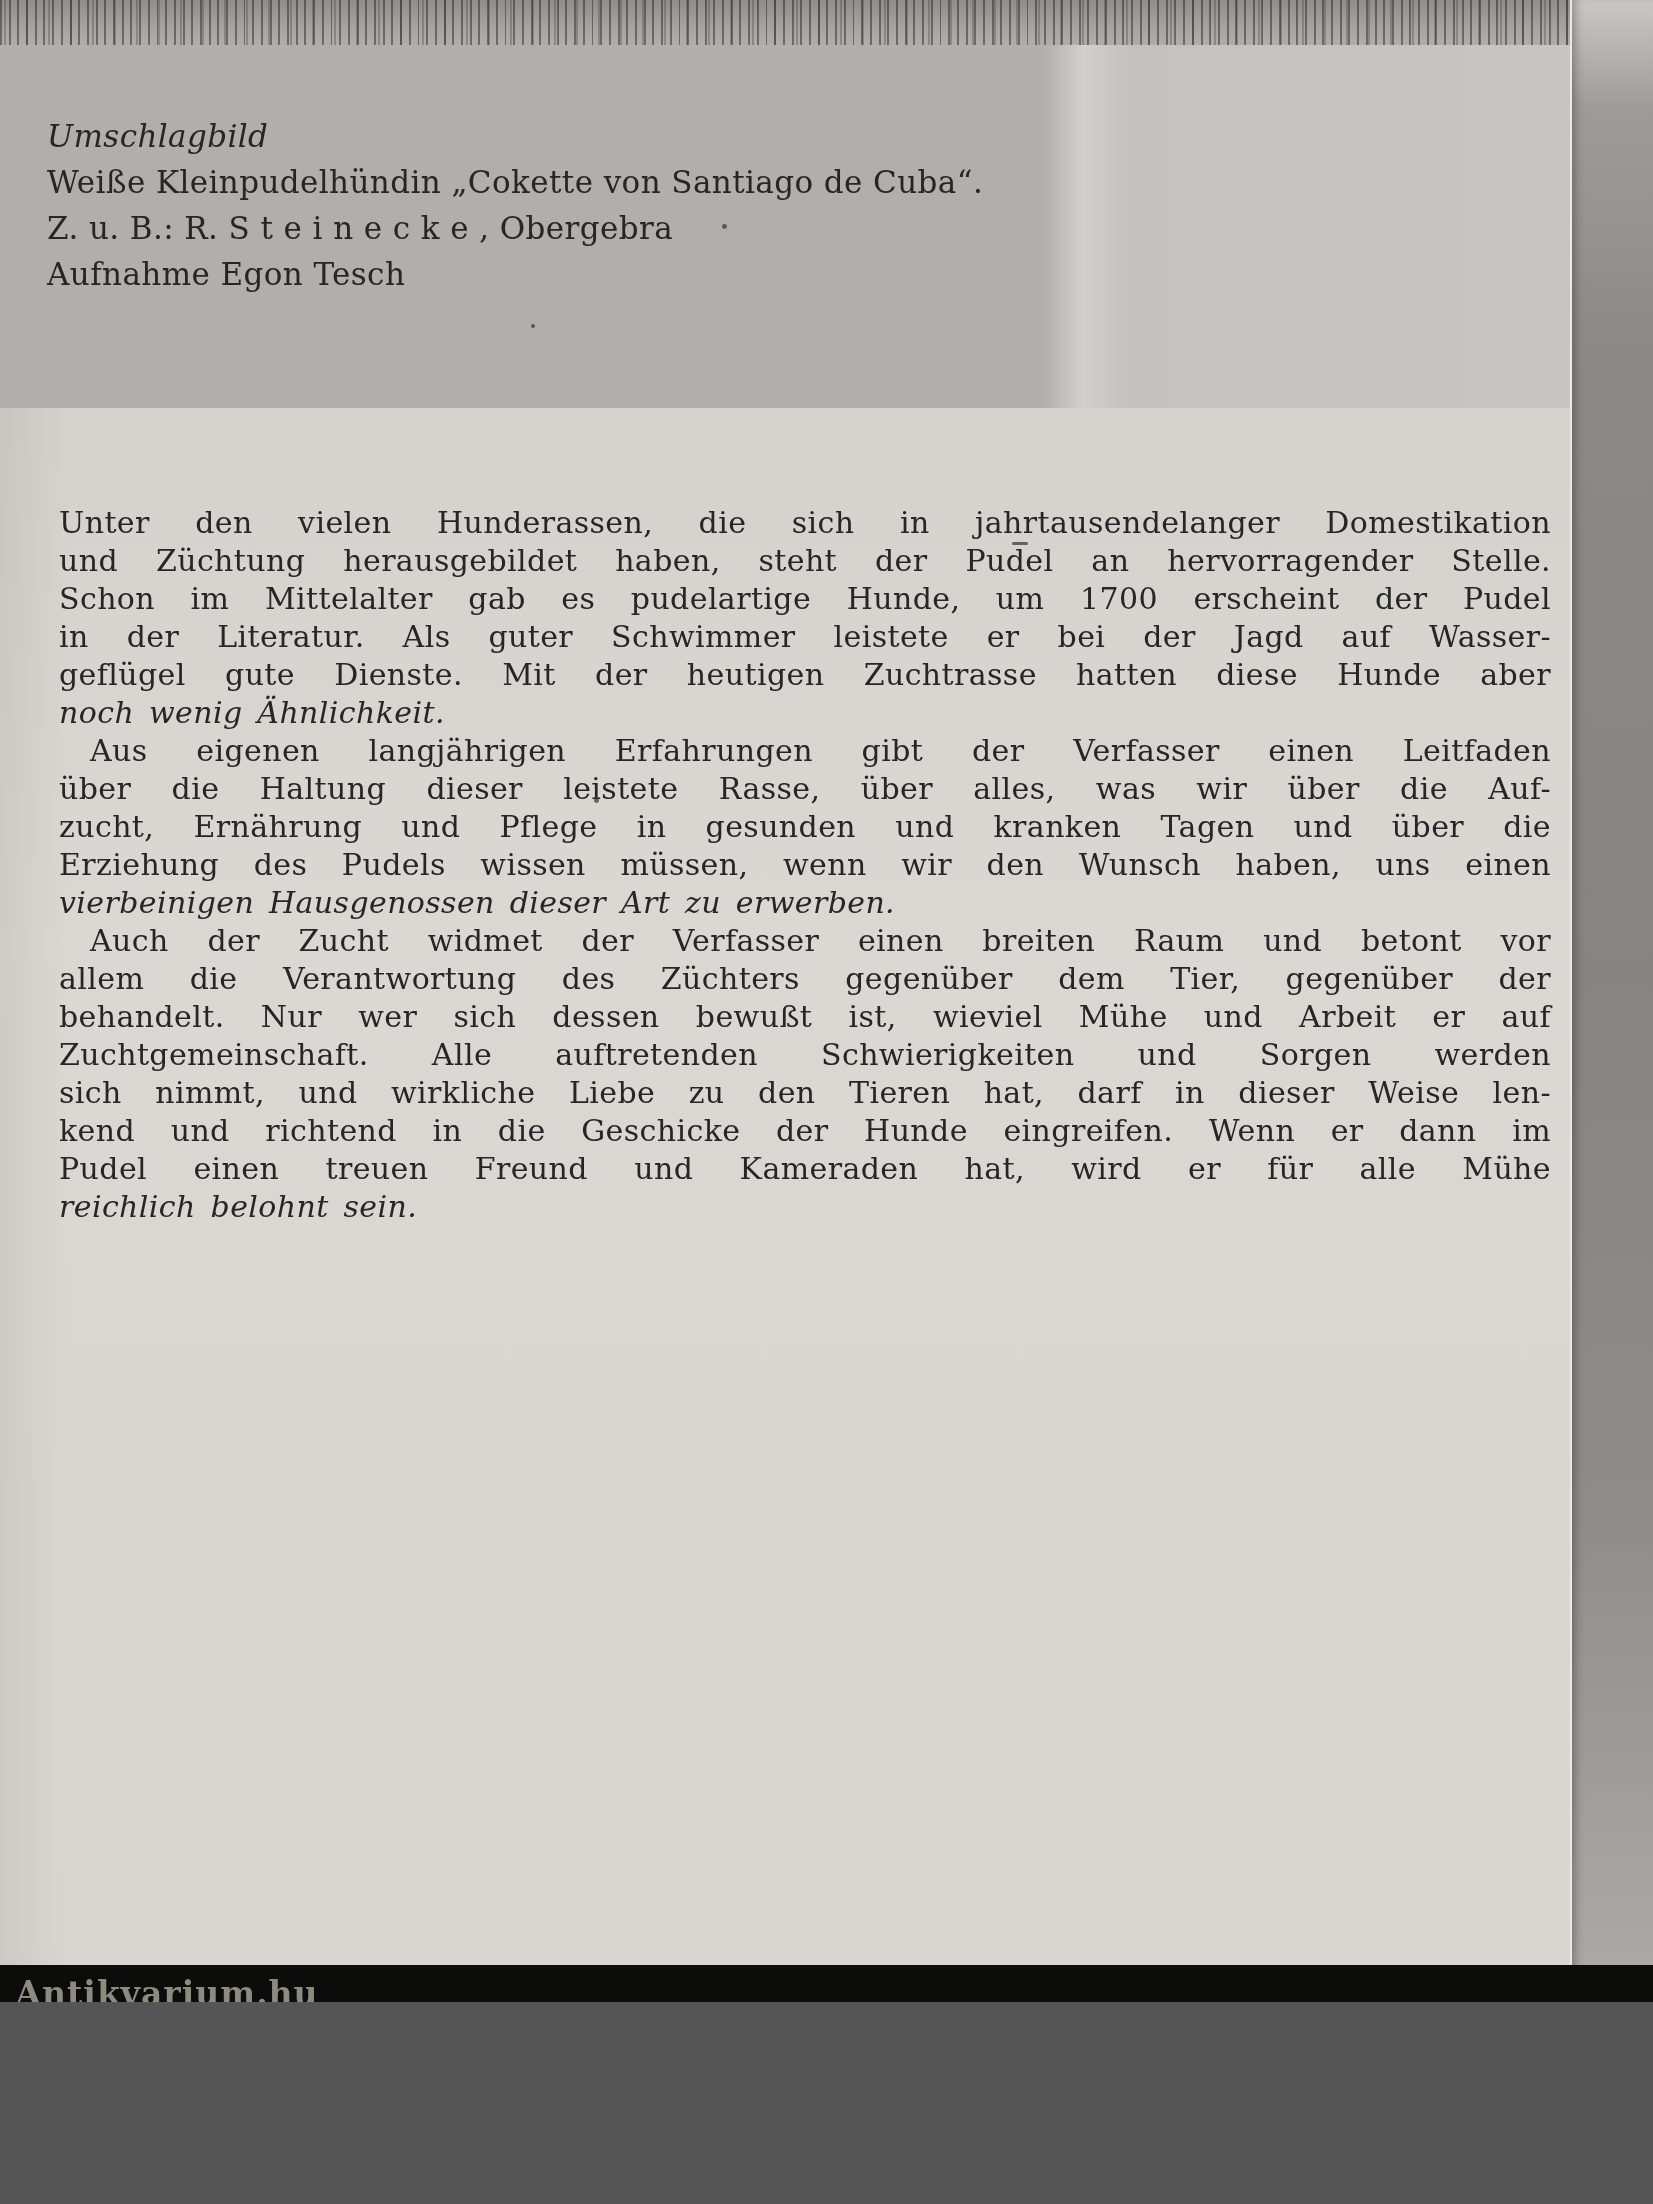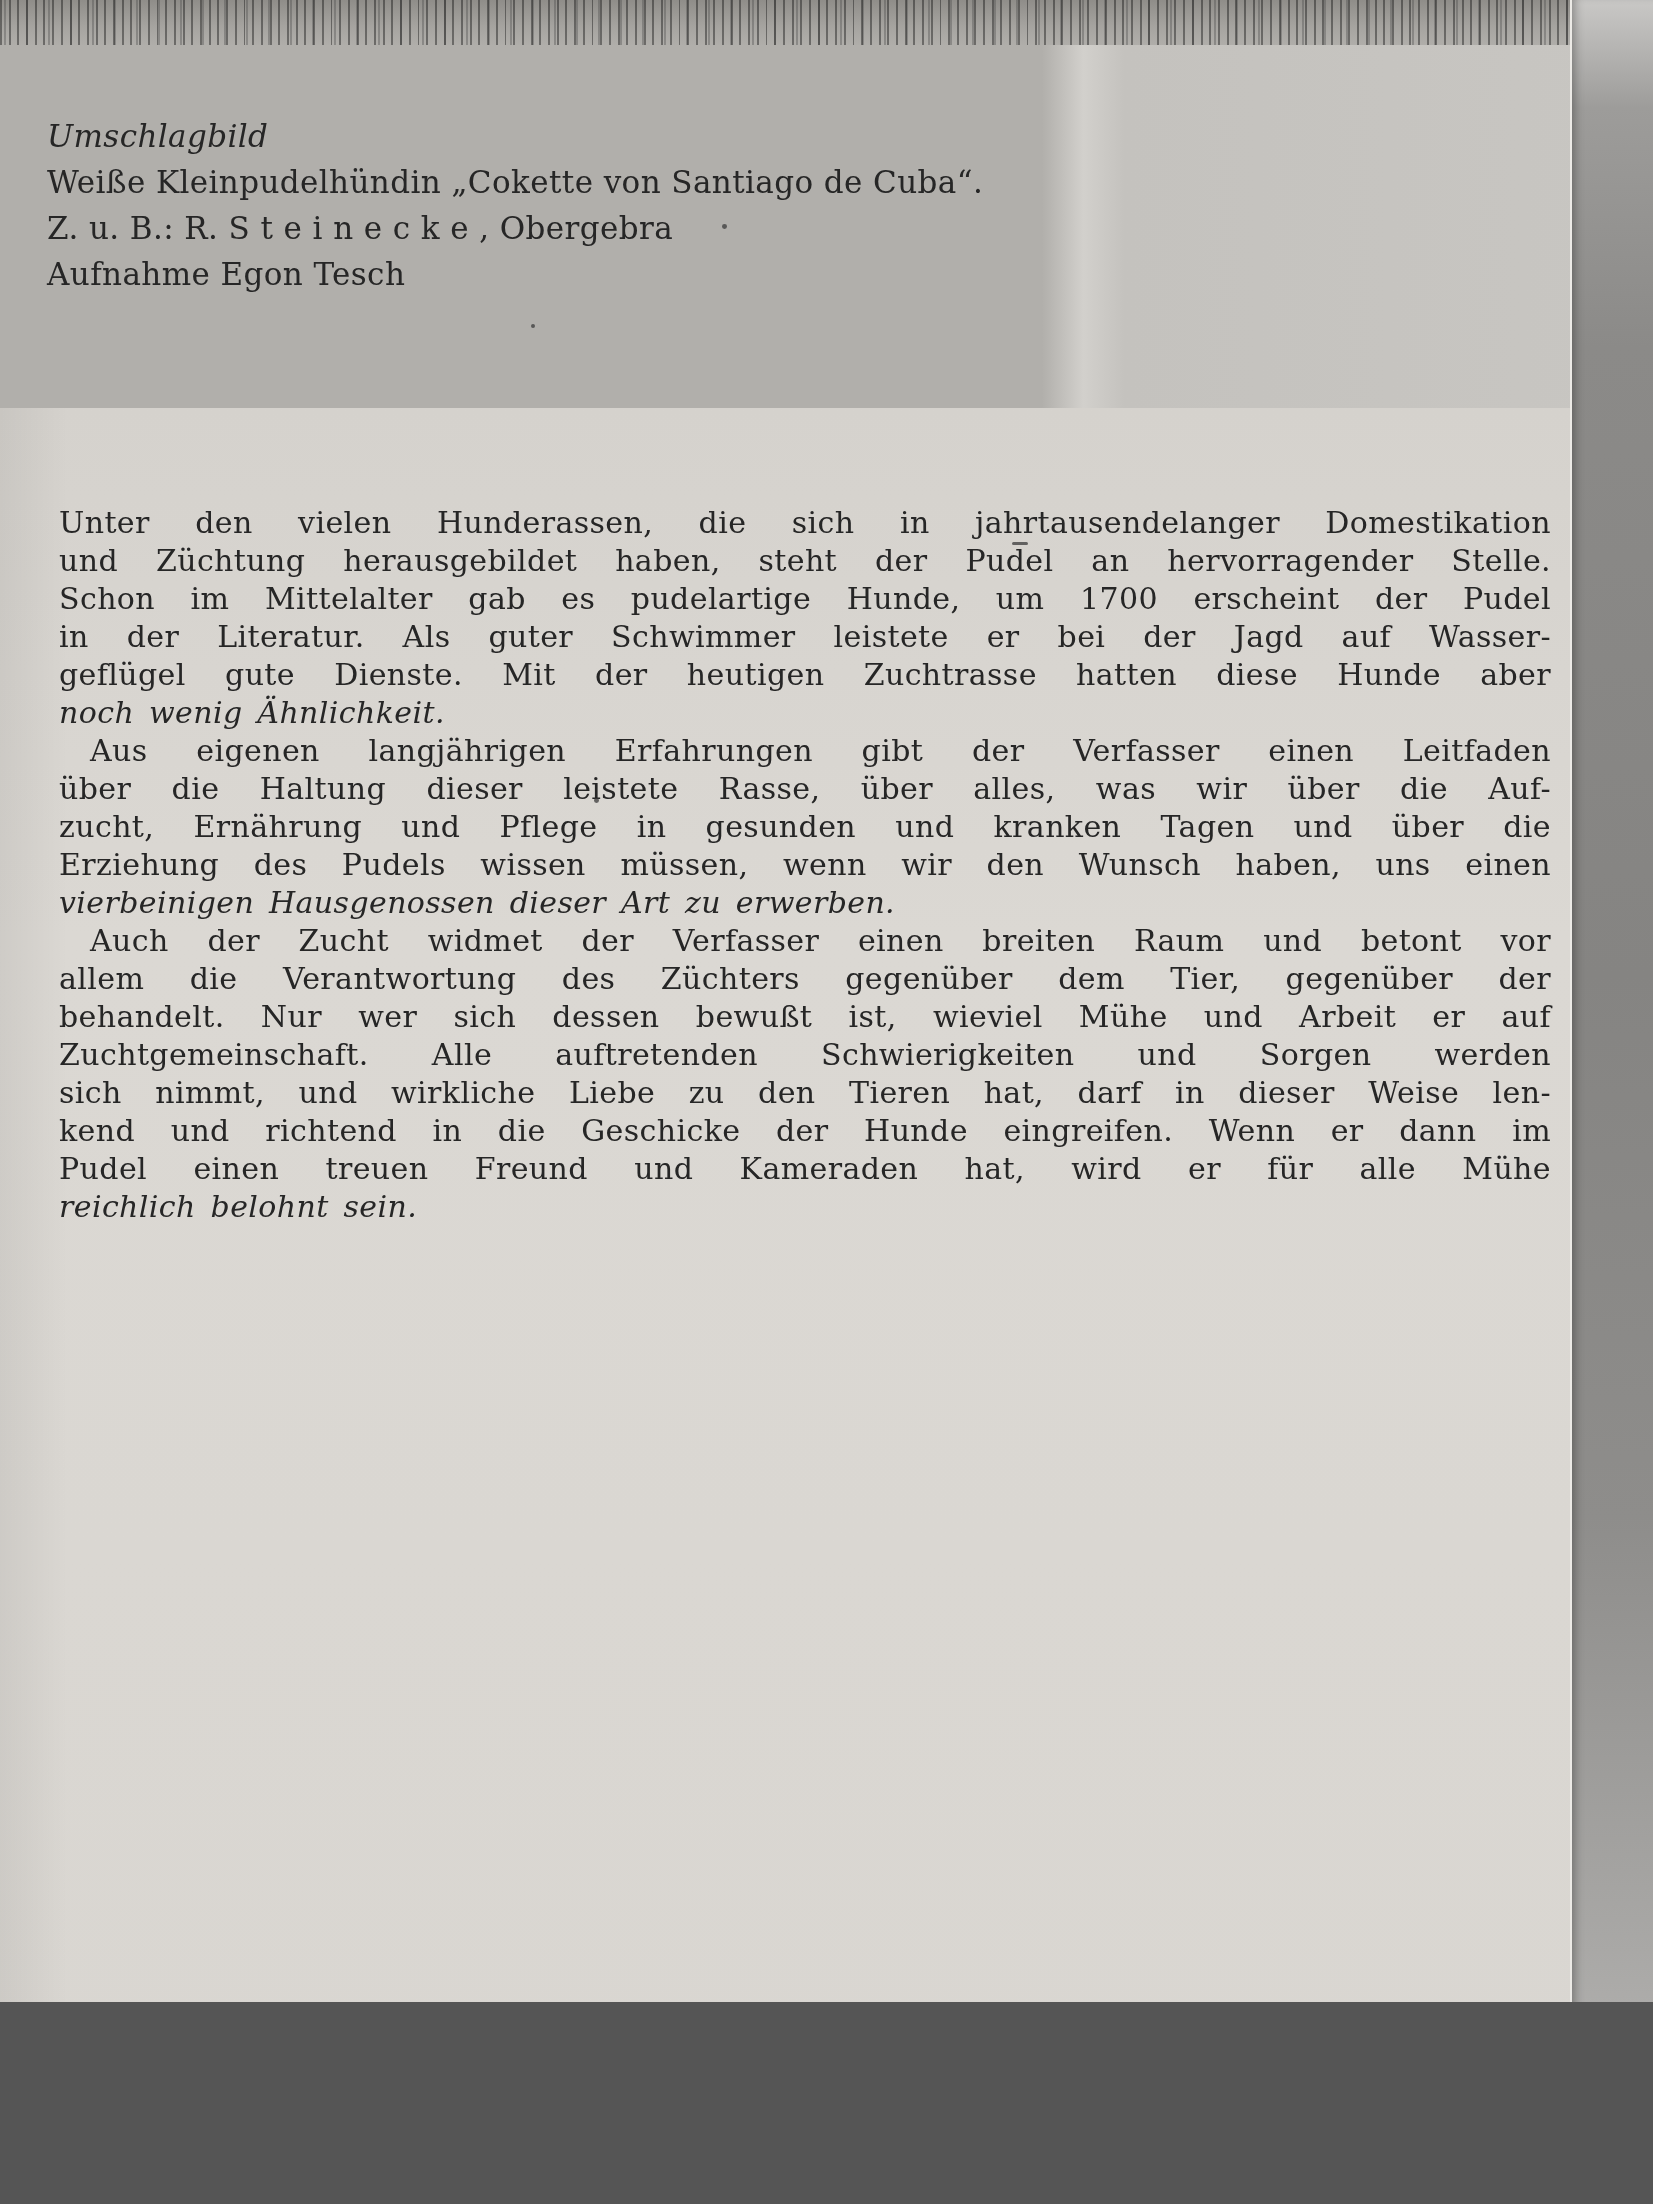--- a/index.html
+++ b/index.html
@@ -139,15 +139,18 @@
       </div>
     </div>
 
   <div class="speck s1"></div>
   <div class="speck s2"></div>
   <div class="speck s3"></div>
   <div class="speck s4"></div>
 
   <div class="right-edge"></div>
 
+  <div class="bottom-bar">
+    <div class="watermark">Antikvarium.hu</div>
+  </div>
 
 </div>
 
 
 </body></html>

